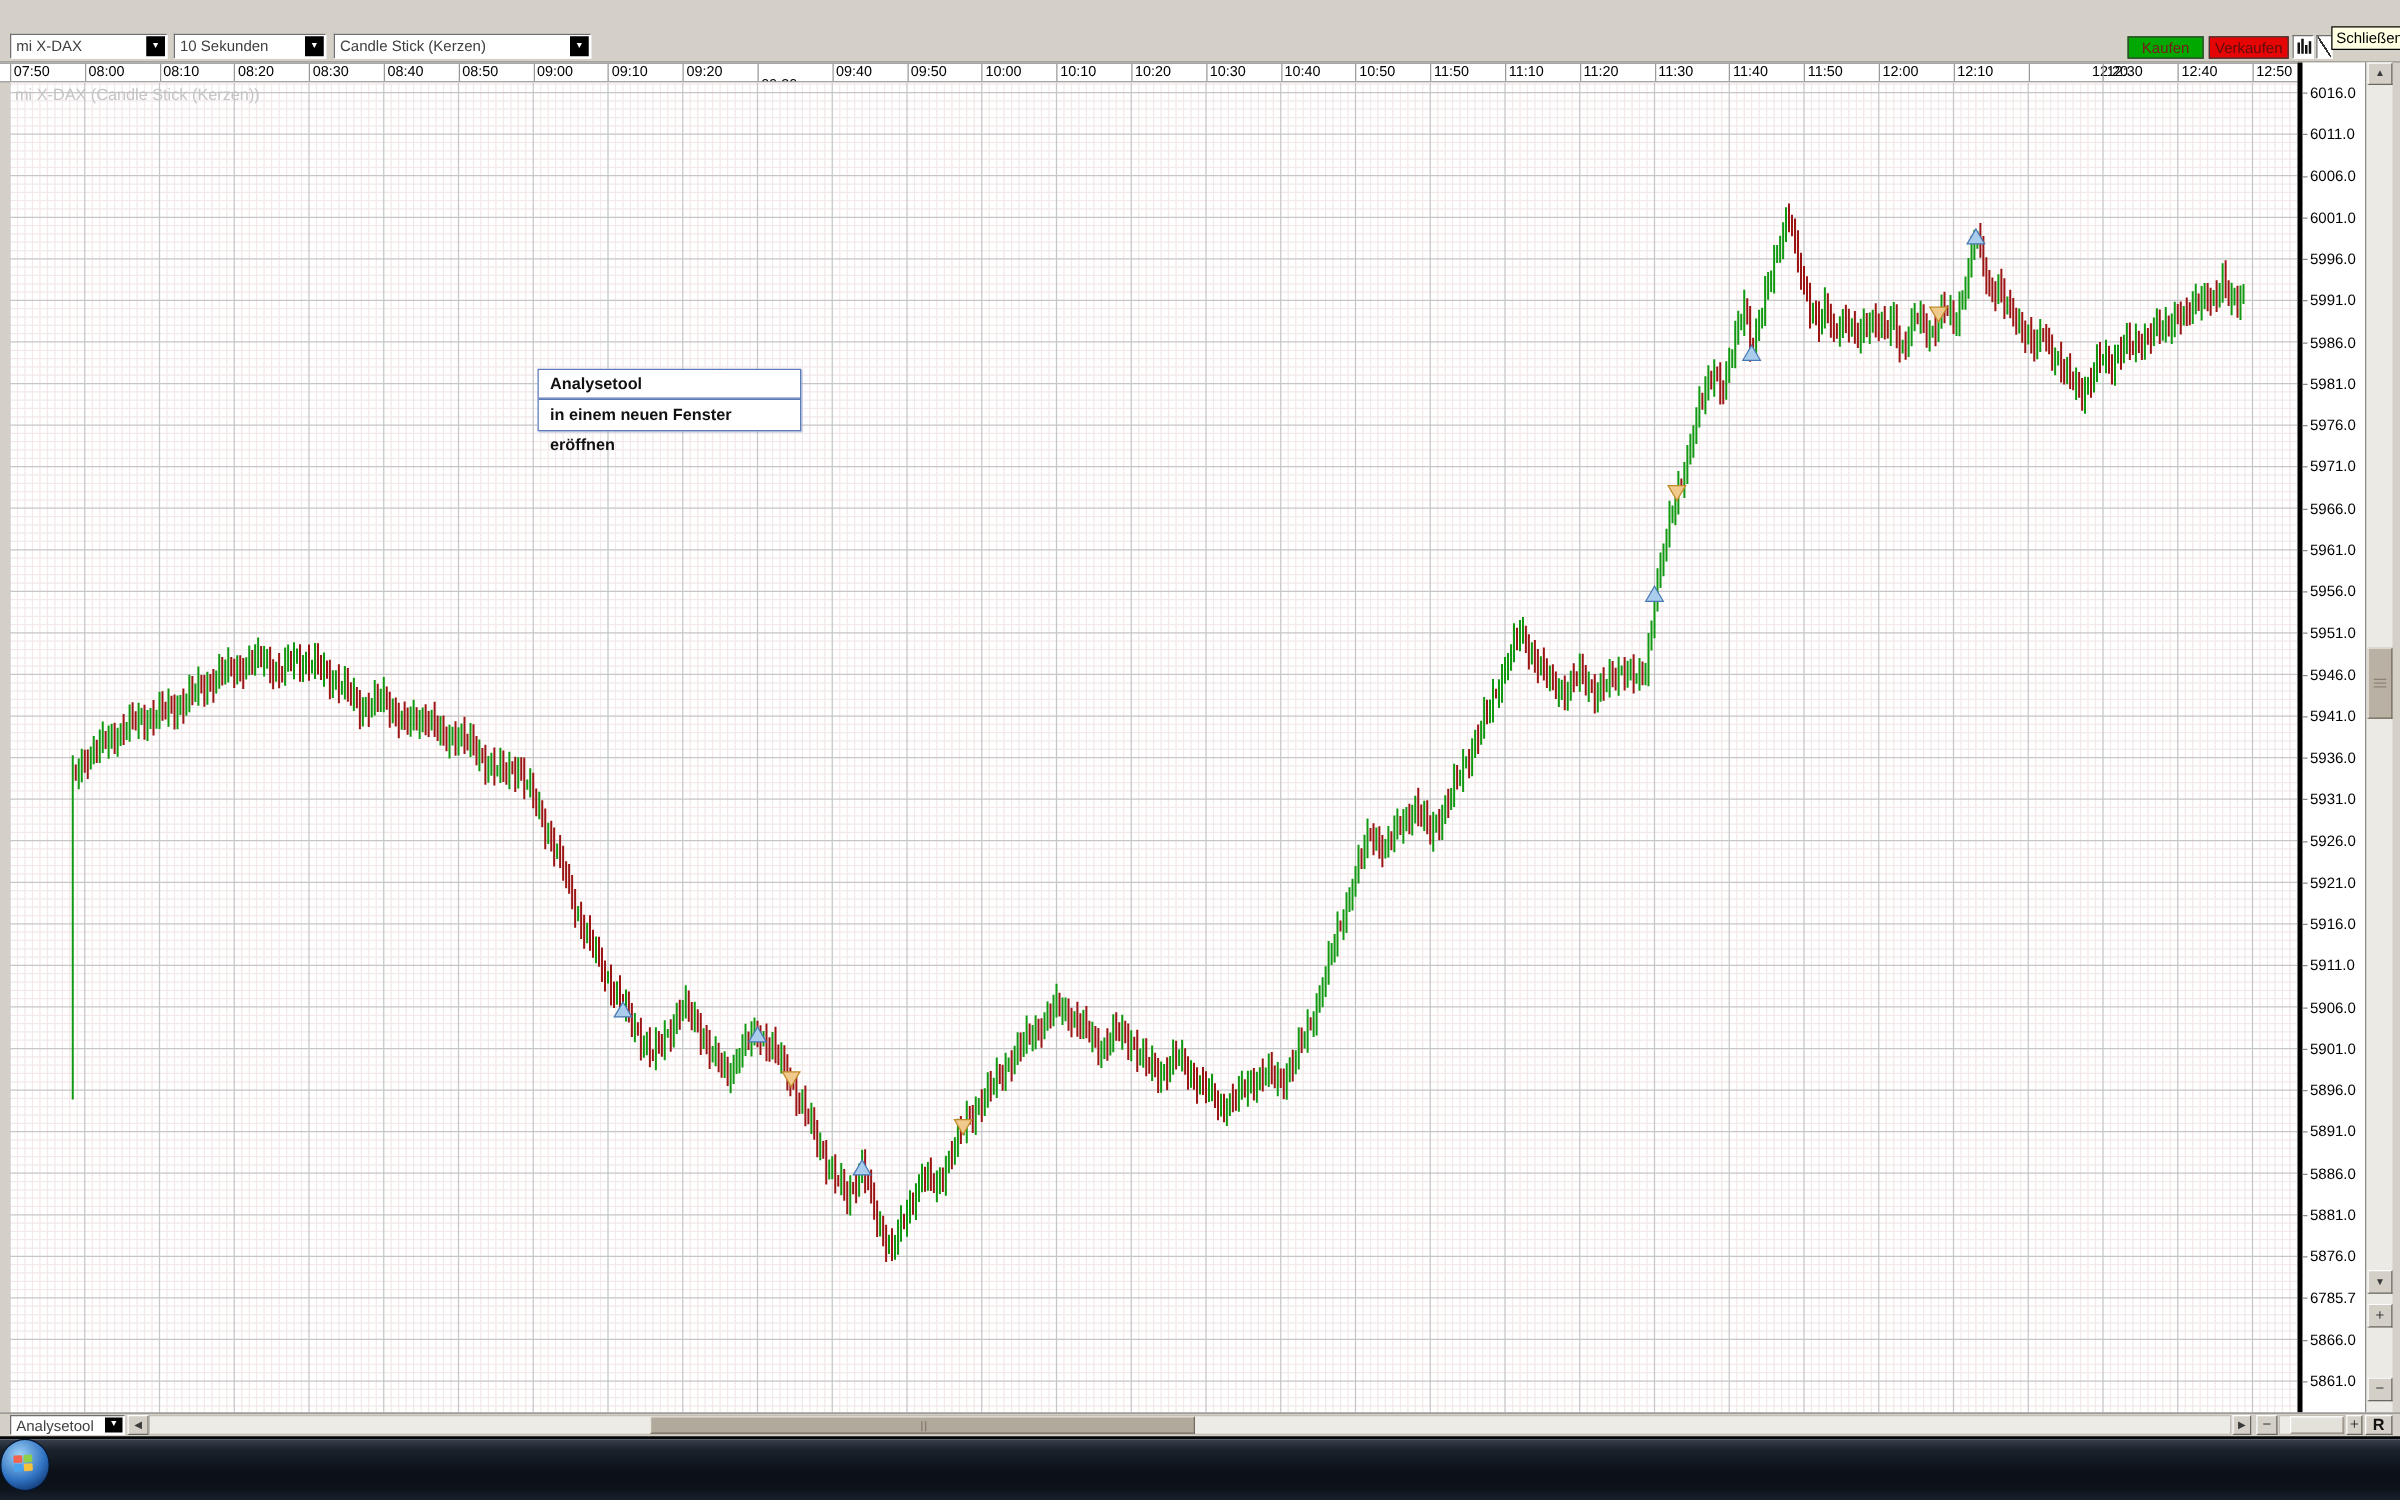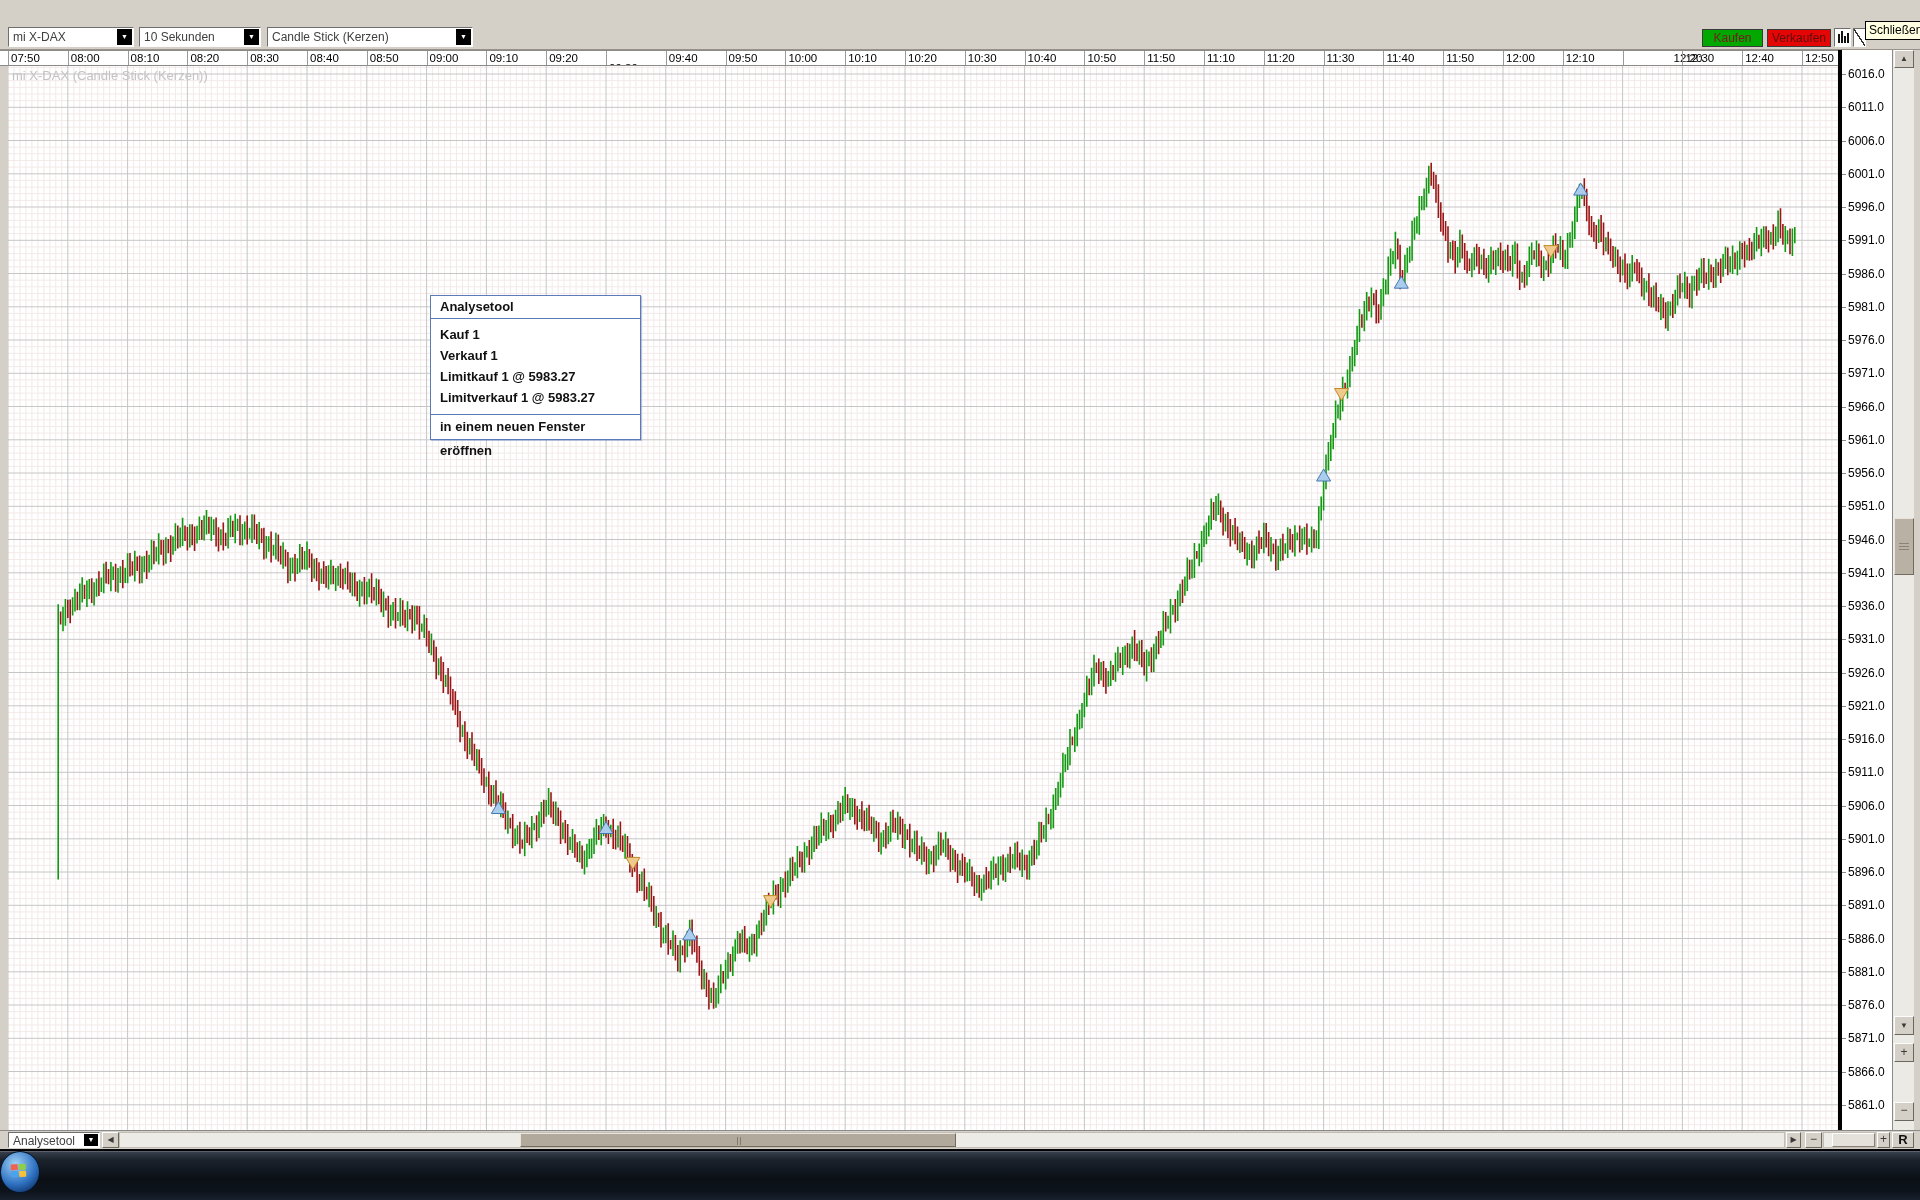--- a/index.html
+++ b/index.html
@@ -259,21 +259,21 @@
       <div class="plab" style="top: 815px;">5896.0</div>
       <div class="ptick" style="top: 822px;"></div>
       <div class="plab" style="top: 848.25px;">5891.0</div>
       <div class="ptick" style="top: 855.25px;"></div>
       <div class="plab" style="top: 881.5px;">5886.0</div>
       <div class="ptick" style="top: 888.5px;"></div>
       <div class="plab" style="top: 914.75px;">5881.0</div>
       <div class="ptick" style="top: 921.75px;"></div>
       <div class="plab" style="top: 948px;">5876.0</div>
       <div class="ptick" style="top: 955px;"></div>
-      <div class="plab" style="top: 981.25px;">5871.0</div>
+      <div class="plab" style="top: 981.25px;">6785.7</div>
       <div class="ptick" style="top: 988.25px;"></div>
       <div class="plab" style="top: 1014.5px;">5866.0</div>
       <div class="ptick" style="top: 1021.5px;"></div>
       <div class="plab" style="top: 1047.75px;">5861.0</div>
       <div class="ptick" style="top: 1054.75px;"></div>
     </div>
 
   <div id="vscroll">
     <div class="sbtn" id="vs-up">▲</div>
     <div id="vs-thumb">
@@ -301,26 +301,20 @@
     <div class="sbtn" id="hz-minus">−</div>
     <div id="minitrack">
       <div id="minithumb"></div>
     </div>
     <div class="sbtn" id="hz-plus">+</div>
     <div class="sbtn" id="btn-reset">R</div>
   </div>
 
   <div id="ctxmenu">
     <div id="ctx-header">Analysetool</div>
-    <div id="ctx-items">
-      <div class="ctx-item">Kauf 1</div>
-      <div class="ctx-item">Verkauf 1</div>
-      <div class="ctx-item">Limitkauf 1 @ 5983.27</div>
-      <div class="ctx-item">Limitverkauf 1 @ 5983.27</div>
-    </div>
     <div id="ctx-footer">in einem neuen Fenster eröffnen</div>
   </div>
 
 </div>
 
 <div id="taskbar">
   <div id="tb-start">
     <div class="flag">
       <i class="fl fl1"></i>
         <i class="fl fl2"></i>

